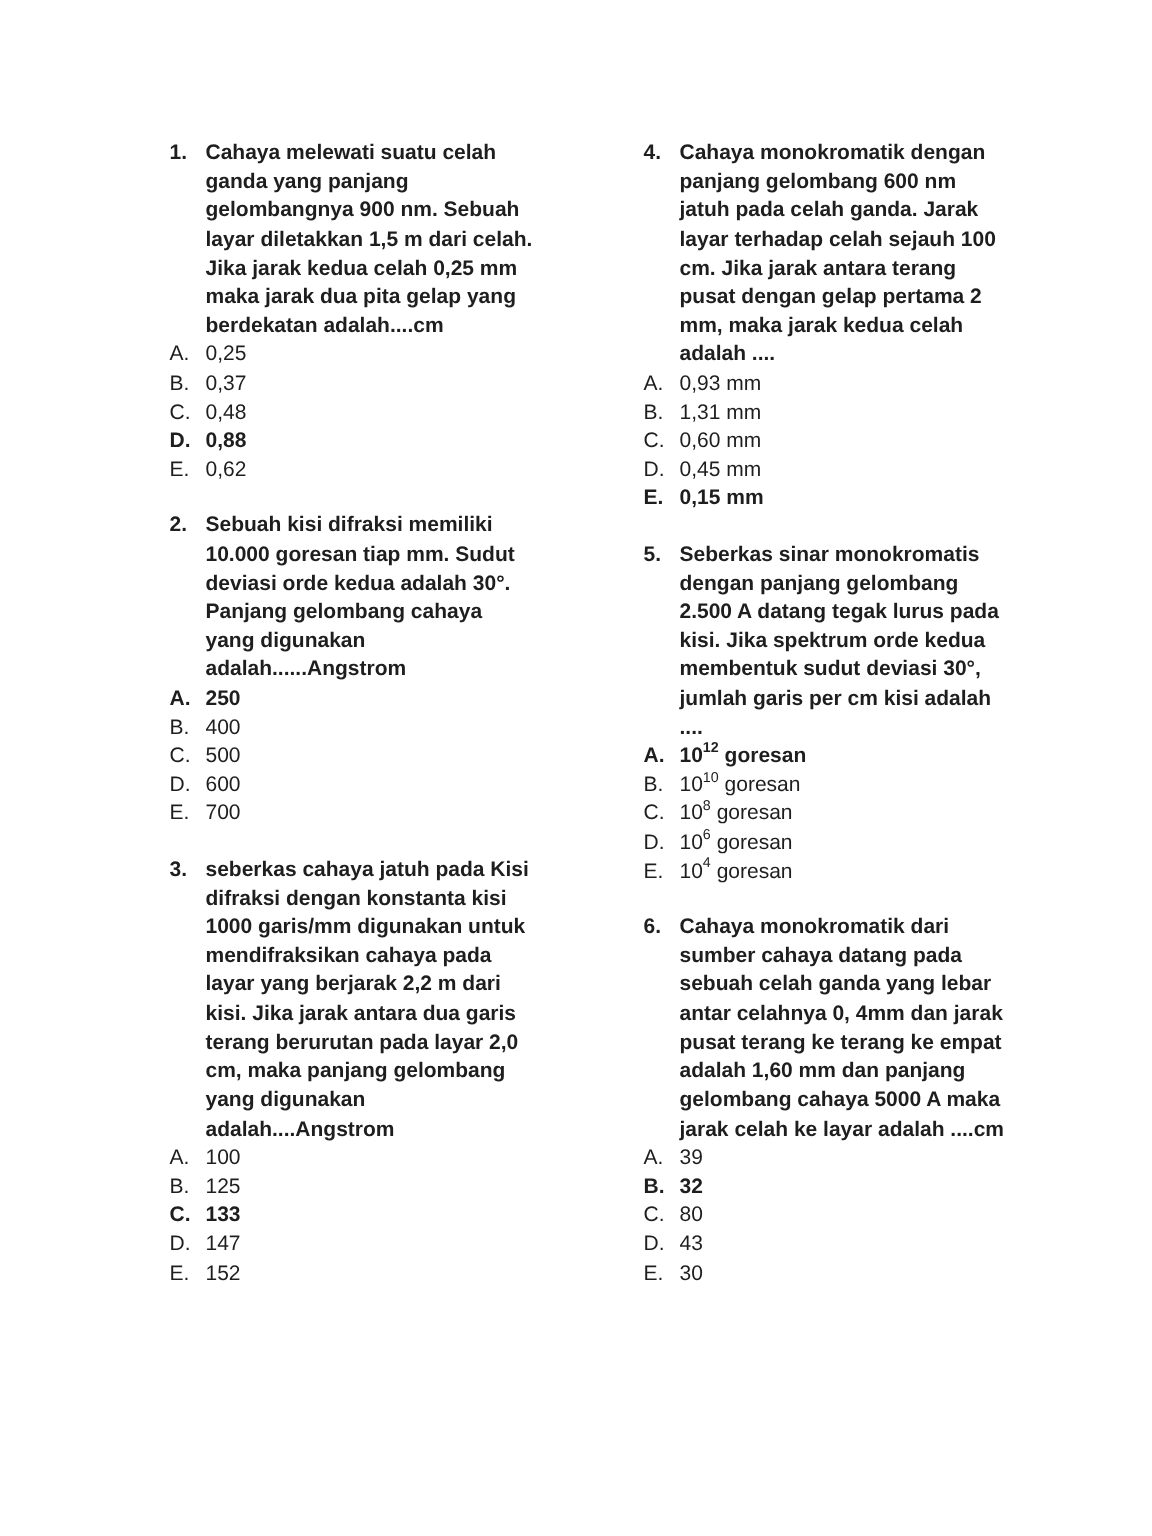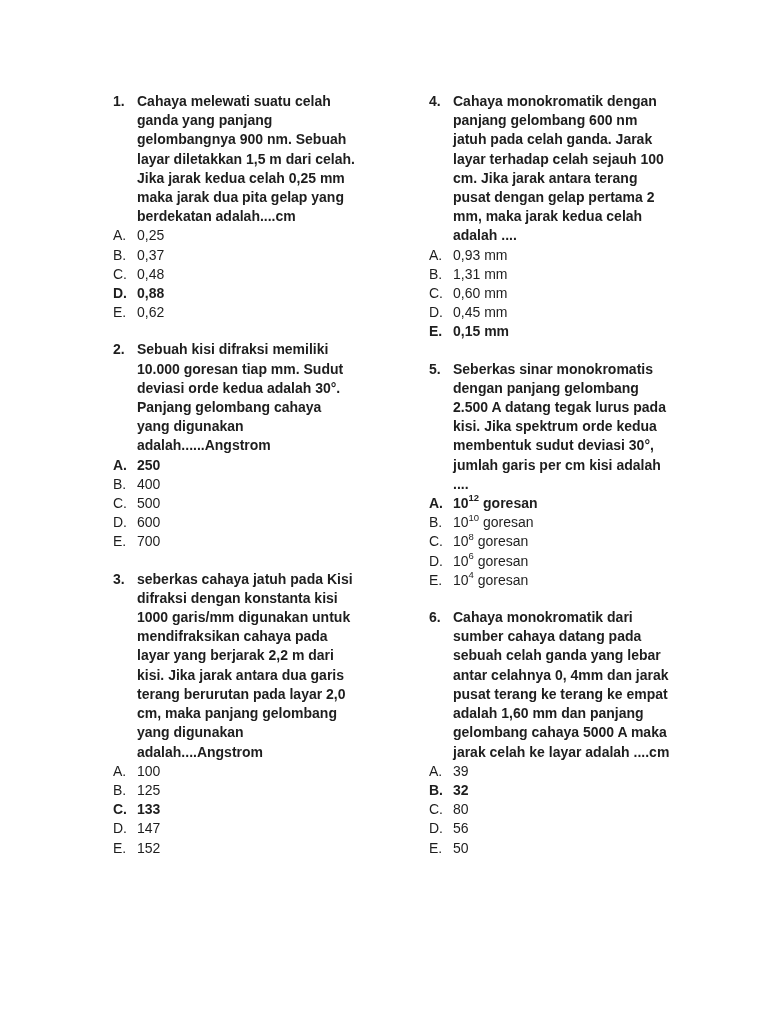--- a/index.html
+++ b/index.html
@@ -223,23 +223,23 @@
         <div class="option correct">
           <span class="opt-letter">B.</span>
           <span class="opt-value">32</span>
         </div>
         <div class="option">
           <span class="opt-letter">C.</span>
           <span class="opt-value">80</span>
         </div>
         <div class="option">
           <span class="opt-letter">D.</span>
-          <span class="opt-value">56</span>
-        </div>
-        <div class="option">
-          <span class="opt-letter">E.</span>
-          <span class="opt-value">50</span>
+          <span class="opt-value">43</span>
+        </div>
+        <div class="option">
+          <span class="opt-letter">E.</span>
+          <span class="opt-value">30</span>
         </div>
       </div>
 
     </div>
   </div>
 </div>
 
 </body></html>

